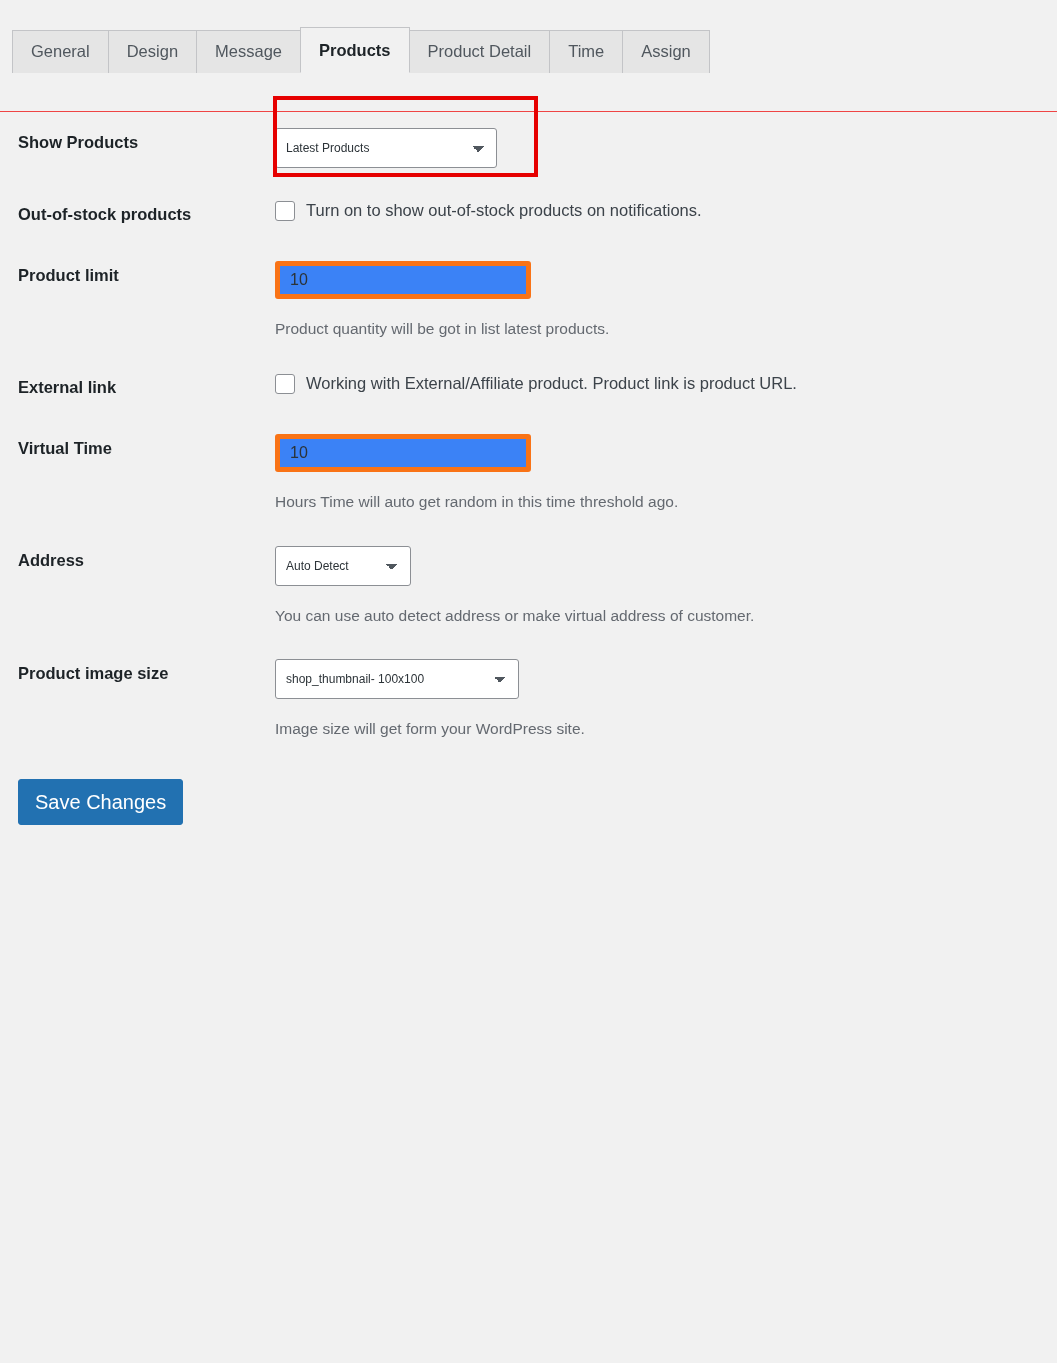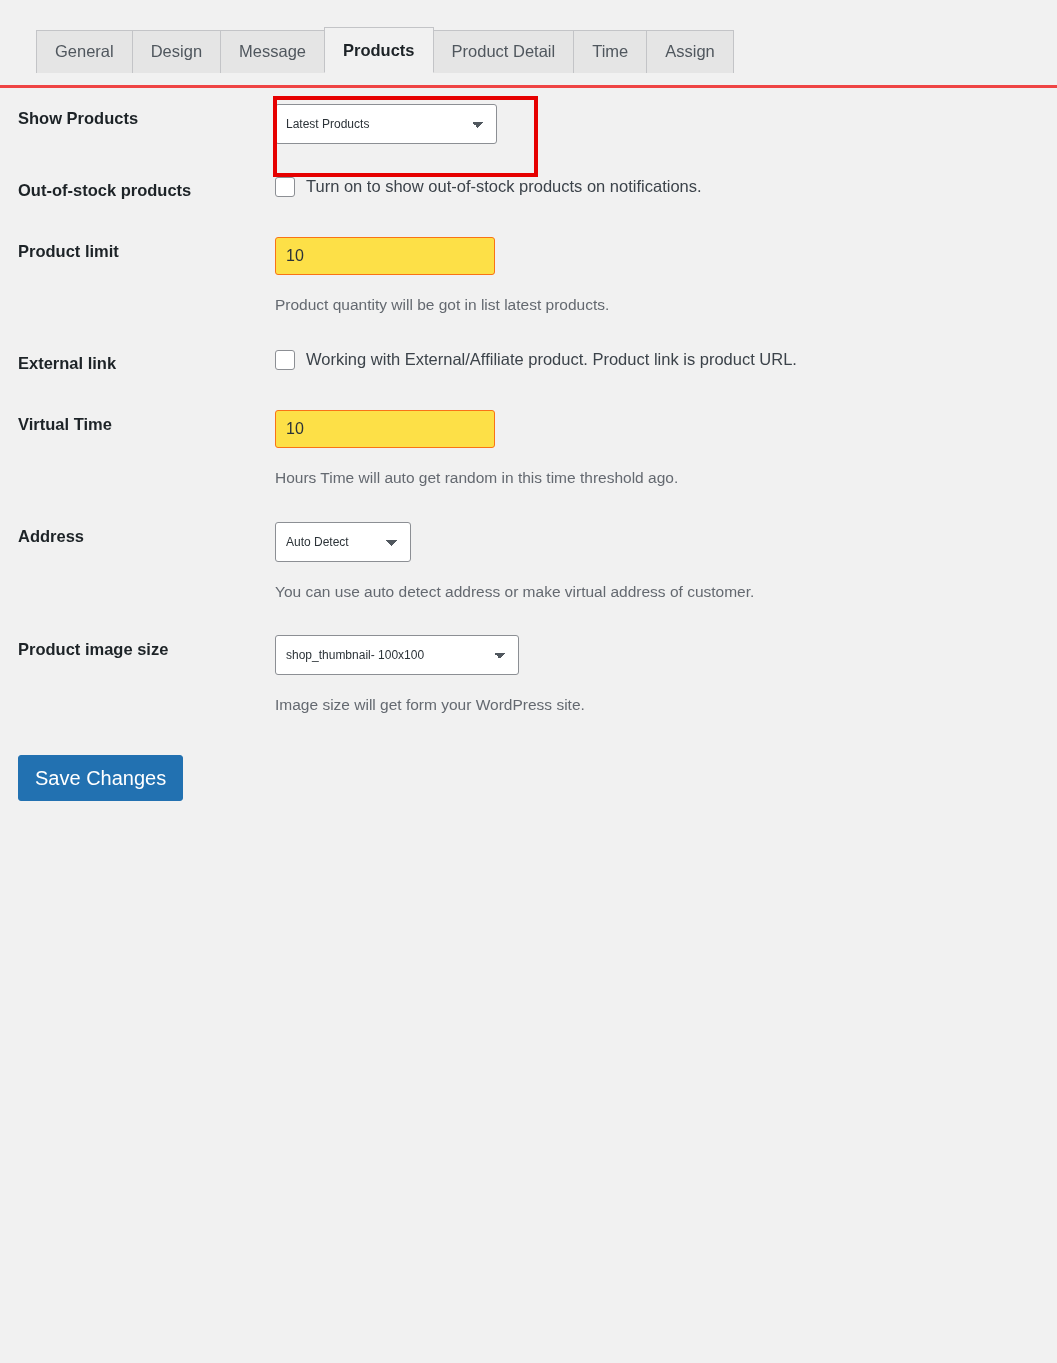--- a/index.html
+++ b/index.html
@@ -14,23 +14,23 @@
     position: relative;
     width: 1057px;
     min-height: 1363px;
     background: #f1f1f1;
     overflow: hidden;
   }
 
   
   .tabs {
     position: relative;
-    padding: 26px 0 0 36px;
-    border-bottom: 3px solid #ef4444;
-    height: 88px;
+    padding: 26px 0 0 12px;
+    border-bottom: 1px solid #ef4444;
+    height: 112px;
     background: #f1f1f1;
   }
   .tab {
     display: inline-block;
     padding: 10px 18px 11px 18px;
     margin: 0 -1px 0 0;
     font-size: 16.5px;
     line-height: 1.3;
     color: #50575e;
     background: #e5e5e5;
@@ -100,25 +100,25 @@
     cursor: pointer;
   }
   select#show-products-select { width: 222px; }
   select#address-select { width: 136px; }
   select#image-size-select { width: 244px; }
 
   input.wp-text {
     font-size: 16px;
     font-family: "Liberation Sans", sans-serif;
     color: #2c3338;
-    background: #fde047;
-    border: 1px solid #f97316;
+    background: #3b82f6;
+    border: 5px solid #f97316;
     border-radius: 3px;
     padding: 6px 10px;
-    width: 220px;
+    width: 256px;
     height: 38px;
   }
   textarea.wp-textarea {
     font-size: 16px;
     font-family: "Liberation Sans", sans-serif;
     color: #2c3338;
     background: #fff;
     border: 1px solid #8c8f94;
     border-radius: 3px;
     width: 438px;

